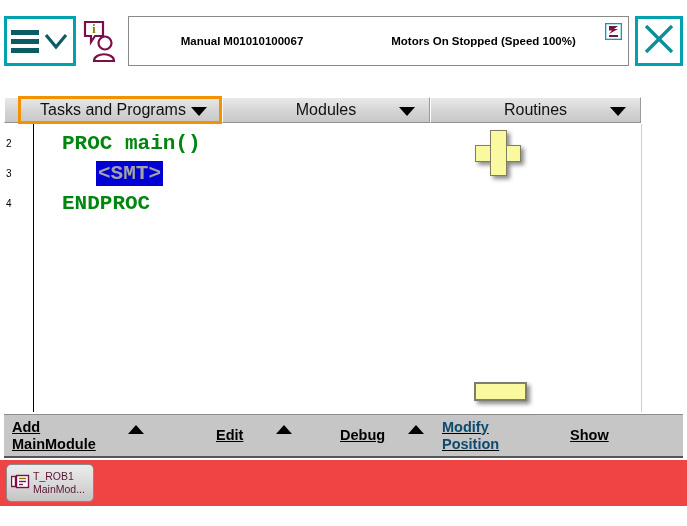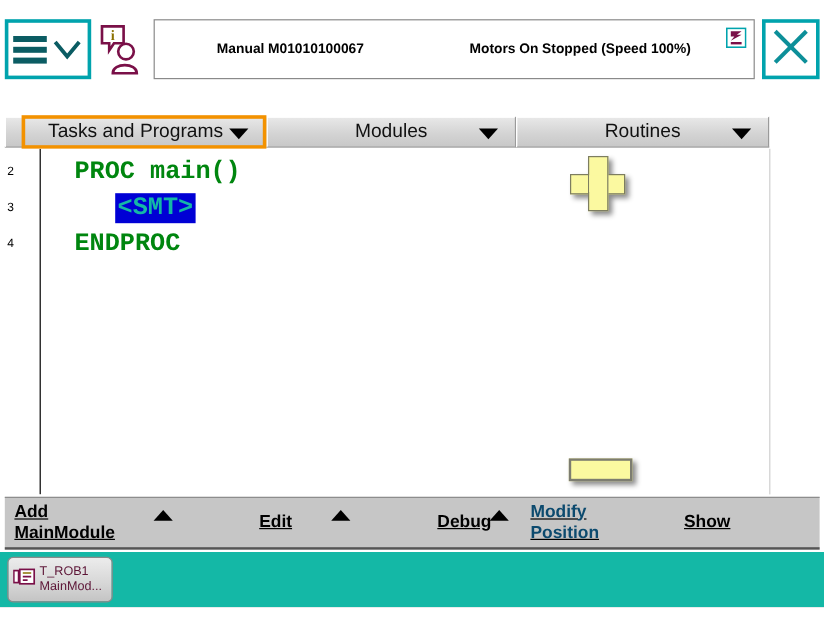--- a/index.html
+++ b/index.html
@@ -217,21 +217,21 @@
     font-weight: bold;
     color: #00860f;
     letter-spacing: 0px;
     white-space: pre;
     margin-left: 32px;
     text-align: center;
   }
   .codetext.indent1 { margin-left: 66px; }
   .codetext.sel {
     background: #0000d5;
-    color: #14b8a6;
+    color: #a3a3a3;
     padding: 1px 2px;
   }
 
   
   .plus-btn {
     position: absolute;
     left: 475px; top: 130px;
     width: 46px; height: 46px;
     filter: drop-shadow(3px 3px 2px rgba(0,0,0,0.45));
   }
@@ -287,31 +287,31 @@
     position: absolute;
     right: 30px;
     top: 10px;
     width: 0; height: 0;
     border-left: 8px solid transparent;
     border-right: 8px solid transparent;
     border-bottom: 9px solid #000000;
   }
   .a-add { width: 170px; }
   .a-edit { width: 130px; padding-left: 42px; }
-  .a-debug { width: 130px; padding-left: 36px; justify-content: center; }
+  .a-debug { width: 130px; padding-left: 36px; }
   .a-modify { width: 128px; }
   .a-show { width: 120px; }
 
   
   .taskbar {
     position: absolute;
     left: 0px; top: 460px;
     width: 687px;
     height: 46px;
-    background: #14b8a6;
+    background: #ef4444;
     border-bottom: 1px solid #9a9a9a;
   }
   .task-btn {
     position: absolute;
     left: 6px; top: 4px;
     width: 88px; height: 38px;
     background: linear-gradient(to bottom, #ececec 0%, #d6d6d6 60%, #c4c4c4 100%);
     border: 1px solid #8a8a8a;
     border-radius: 5px;
     box-sizing: border-box;

